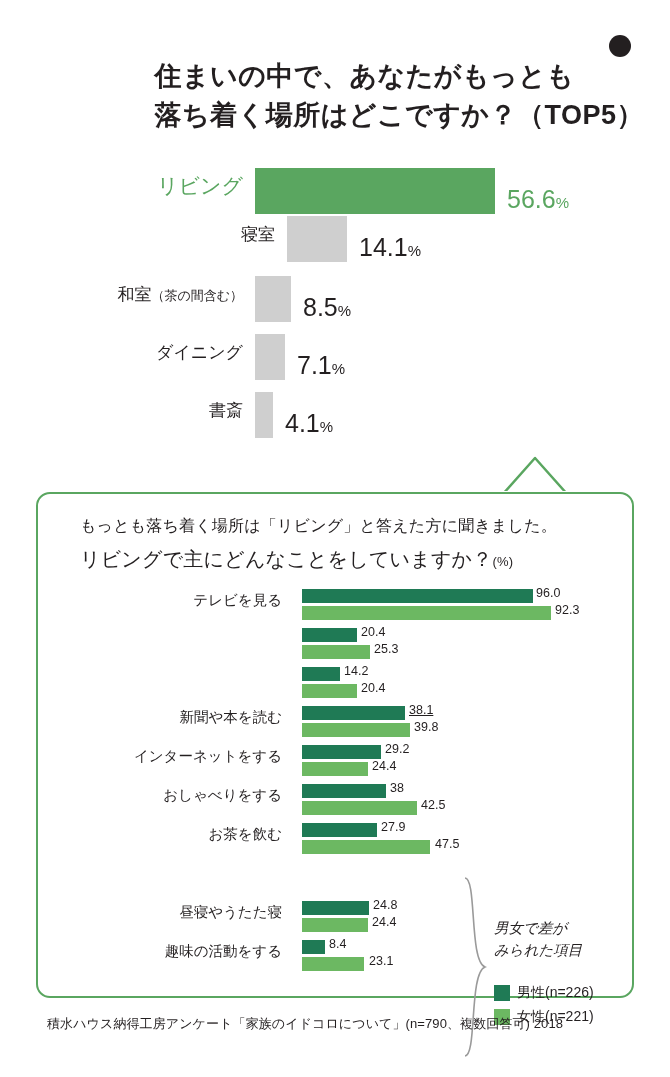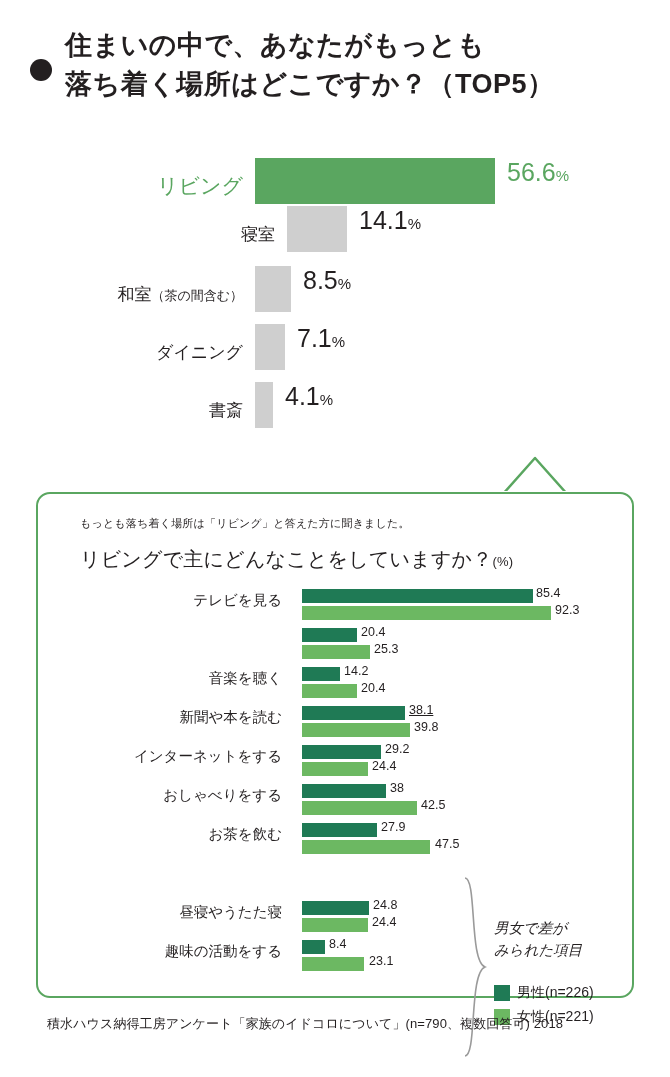--- a/index.html
+++ b/index.html
@@ -10,25 +10,26 @@
     background: #ffffff;
     font-family: "Liberation Sans", sans-serif;
     color: #231f20;
     position: relative;
     overflow: hidden;
   }
 
   
   .title-block {
     position: absolute;
-    left: 30px;
+    left: 24px;
     top: 26px;
     width: 620px;
     display: flex;
-    align-items: center;
+    align-items: flex-end;
+    flex-direction: column;
   }
   .title-bullet {
     width: 22px;
     height: 22px;
     border-radius: 50%;
     background: #231f20;
     margin-top: 9px;
     margin-right: 13px;
     flex: 0 0 auto;
   }
@@ -69,21 +70,21 @@
     font-size: 21px;
   }
   .top-label .small {
     font-size: 13px;
   }
   .top-bar-wrap {
     position: relative;
     flex: 1 1 auto;
     height: 100%;
     display: flex;
-    align-items: flex-start;
+    align-items: flex-end;
   }
   .top-bar {
     height: 46px;
     background: #cfcfcf;
   }
   .top-bar.green { background: #5aa660; }
   .top-value {
     margin-left: 12px;
     font-size: 25px;
     color: #231f20;
@@ -108,21 +109,21 @@
     left: 500px;
     top: 455px;
     width: 70px;
     height: 40px;
   }
 
   .callout-sub {
     position: absolute;
     left: 42px;
     top: 22px;
-    font-size: 11px;
+    font-size: 16px;
     color: #231f20;
     letter-spacing: 0.2px;
   }
   .callout-q {
     position: absolute;
     left: 42px;
     top: 52px;
     font-size: 20px;
     color: #231f20;
     letter-spacing: 0.2px;
@@ -288,33 +289,32 @@
   <div class="callout-q">
     <span>リビングで主にどんなことをしていますか？</span><span class="unit">(%)</span>
   </div>
 
   <div class="gchart">
 
     <div class="g-row" style="top:0px;">
       <div class="g-label">テレビを見る</div>
       <div class="g-bar male" style="width:230.6px;"></div>
       <div class="g-bar female" style="width:249.2px;"></div>
-      <div class="g-val male" style="left:498px;">85.4</div>
+      <div class="g-val male" style="left:498px;">96.0</div>
       <div class="g-val female" style="left:517px;">92.3</div>
     </div>
 
     <div class="g-row" style="top:39px;">
       <div class="g-bar male" style="width:55.1px;"></div>
       <div class="g-bar female" style="width:68.3px;"></div>
       <div class="g-val male" style="left:323px;">20.4</div>
       <div class="g-val female" style="left:336px;">25.3</div>
     </div>
 
     <div class="g-row" style="top:78px;">
-      <div class="g-label">音楽を聴く</div>
       <div class="g-bar male" style="width:38.3px;"></div>
       <div class="g-bar female" style="width:55.1px;"></div>
       <div class="g-val male" style="left:306px;">14.2</div>
       <div class="g-val female" style="left:323px;">20.4</div>
     </div>
 
     <div class="g-row" style="top:117px;">
       <div class="g-label">新聞や本を読む</div>
       <div class="g-bar male" style="width:102.9px;"></div>
       <div class="g-bar female" style="width:107.5px;"></div>

